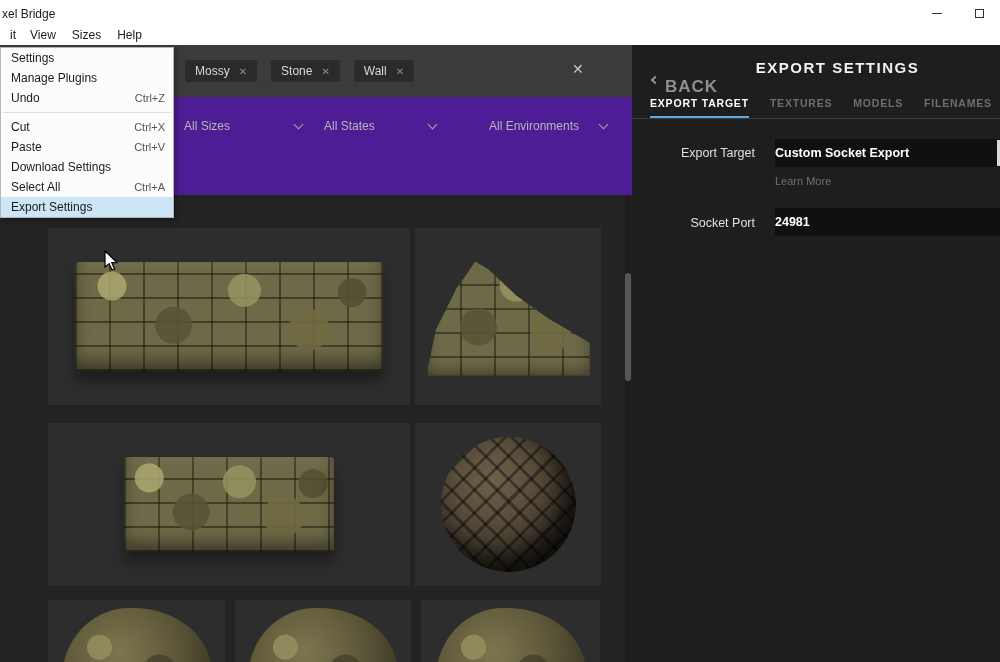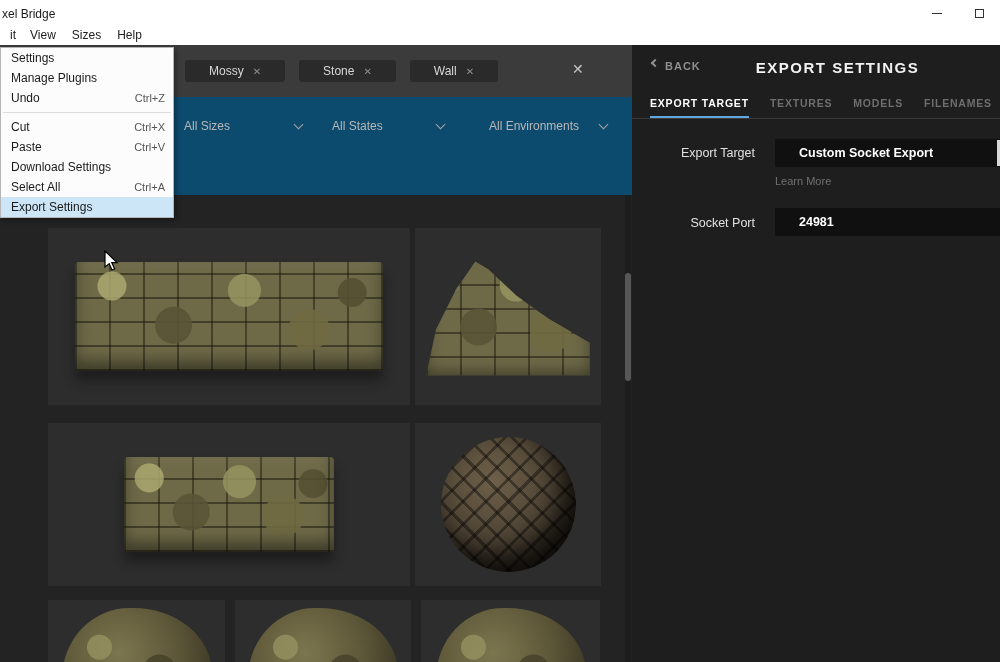--- a/index.html
+++ b/index.html
@@ -18,29 +18,29 @@
   .menubar { position:absolute; left:0; top:26px; width:1000px; height:19px; background:#ffffff; z-index:40;
              display:flex; align-items:center; font-size:12px; color:#222; }
   .menubar .mitem { padding:0 8px; height:19px; line-height:19px; }
   .menubar .mitem:first-child { padding-left:10px; padding-right:6px; }
 
   
   .left-panel { position:absolute; left:0; top:45px; width:632px; height:617px; background:#232323; }
   .search-strip { position:absolute; left:0; top:0; width:632px; height:52px; background:#3b3b3b; }
   .tags { position:absolute; left:185px; top:15px; display:flex; gap:14px; }
   .pill { background:#2a2a2a; border-radius:3px; height:22px; display:flex; align-items:center;
-          padding:0 24px; font-size:12px; color:#d8d8d8; }
+          padding:0 10px; font-size:12px; color:#d8d8d8; }
   .pill-x { margin-left:9px; font-size:10px; color:#8f8f8f; cursor:pointer; }
   .clear-x { position:absolute; left:572px; top:16px; font-size:14px; color:#c8c8c8; cursor:pointer; }
 
-  .filter-strip { position:absolute; left:0; top:52px; width:632px; height:98px; background:#0c4a6e; }
+  .filter-strip { position:absolute; left:0; top:52px; width:632px; height:98px; background:#4c1d95; }
   .dropdown { position:absolute; top:15px; height:28px; display:flex; align-items:center;
               justify-content:space-between; font-size:12px; color:#b8b8b8; cursor:pointer; }
   .dd1 { left:184px; width:118px; }
-  .dd2 { left:332px; width:112px; }
+  .dd2 { left:324px; width:112px; }
   .dd3 { left:489px; width:118px; }
   .chev { width:7px; height:7px; border-right:1.5px solid #a5a5a5; border-bottom:1.5px solid #a5a5a5;
           transform:rotate(45deg); margin-top:-4px; }
 
   .content { position:absolute; left:0; top:150px; width:632px; height:467px; background:#232323; }
   .card { position:absolute; background:#2d2d2d; display:flex; align-items:center; justify-content:center; overflow:hidden; cursor:pointer; }
   .cardA { left:48px;  top:33px;  width:362px; height:177px; }
   .cardB { left:415px; top:33px;  width:186px; height:177px; }
   .cardC { left:48px;  top:228px; width:362px; height:163px; }
   .cardD { left:415px; top:228px; width:186px; height:163px; }
@@ -75,40 +75,40 @@
     background-image:
       radial-gradient(circle at 25% 28%, rgba(150,146,96,.8) 0 12px, rgba(0,0,0,0) 13px),
       radial-gradient(circle at 65% 45%, rgba(70,66,42,.85) 0 16px, rgba(0,0,0,0) 17px),
       radial-gradient(circle at 38% 32%, #7c764f 0%, #5c5638 45%, #3b3724 75%, #282418 100%); }
 
   .scroll-track { position:absolute; left:625px; top:150px; width:6px; height:467px; background:#1d1d1d; }
   .scroll-thumb { position:absolute; left:625px; top:228px; width:6px; height:108px; background:#575757; border-radius:3px; } 
 
   
   .right-panel { position:absolute; left:632px; top:45px; width:368px; height:617px; background:#1e1e1e; }
-  .back { position:absolute; left:20px; top:15px; display:flex; gap:7px;
-          font-size:11px; font-weight:bold; letter-spacing:1px; color:#8f8f8f; cursor:pointer; }
+  .back { position:absolute; left:20px; top:32px; display:flex; gap:7px;
+          font-size:17px; font-weight:bold; letter-spacing:1px; color:#8f8f8f; cursor:pointer; }
   .chev-left { width:6px; height:6px; border-left:2px solid #8f8f8f; border-bottom:2px solid #8f8f8f;
                transform:rotate(45deg); }
   .panel-title { position:absolute; left:43px; right:0; top:14px; text-align:center;
                  font-size:15px; font-weight:bold; letter-spacing:1.5px; color:#f2f2f2; }
   .tabs { position:absolute; left:18px; top:52px; display:flex; gap:21px; }
   .tab { font-size:10.5px; font-weight:bold; letter-spacing:.8px; color:#6e6e6e; padding-bottom:9px;
          position:relative; cursor:pointer; }
   .tab.active { color:#ffffff; }
   .tab.active::after { content:""; position:absolute; left:0; right:0; bottom:0; height:2px;
                        background:var(--accent, #5ea7e0); }
   .rp-divider { position:absolute; left:0; top:73px; width:368px; height:1px; background:#3a3a3a; }
 
   .field-label { position:absolute; left:0; width:123px; text-align:right;
                  font-size:12.5px; color:#e0e0e0; }
   .lbl-target { top:101px; }
   .lbl-port   { top:171px; }
   .field-value { position:absolute; left:143px; width:225px; height:28px; background:#101010;
-                 color:#fff; font-size:12.5px; font-weight:bold; line-height:28px; padding-left:24px;
+                 color:#fff; font-size:12.5px; font-weight:bold; line-height:28px; padding-left:0;
                  border:none; font-family:"Liberation Sans", sans-serif; }
   .val-target { top:94px; cursor:pointer; }
   .val-port   { top:163px; }
   .learn-more { position:absolute; left:143px; top:130px; font-size:11px; color:#707070;
                 text-decoration:none; cursor:pointer; }
   .rp-scroll { position:absolute; left:365px; top:95px; width:3px; height:26px; background:#d9d9d9; }
 
   
   .edit-menu { position:absolute; left:0; top:47px; width:174px; background:#fcfcfc;
                border:1px solid #b5b5b5; box-shadow:2px 2px 5px rgba(0,0,0,.35); z-index:60; }

